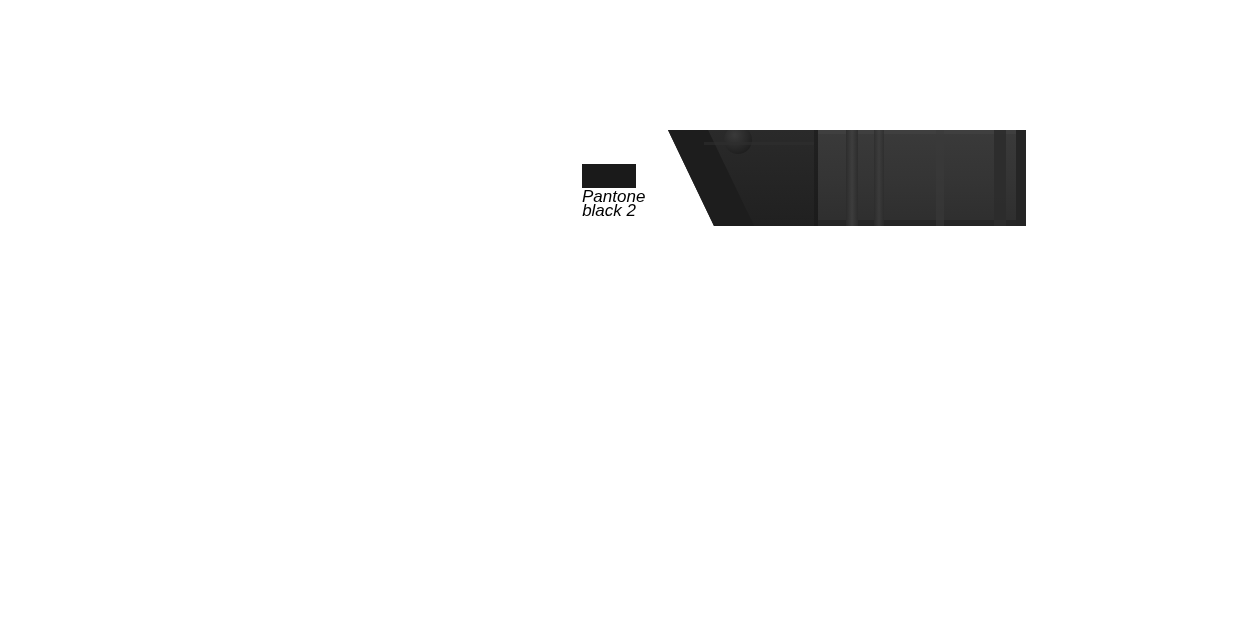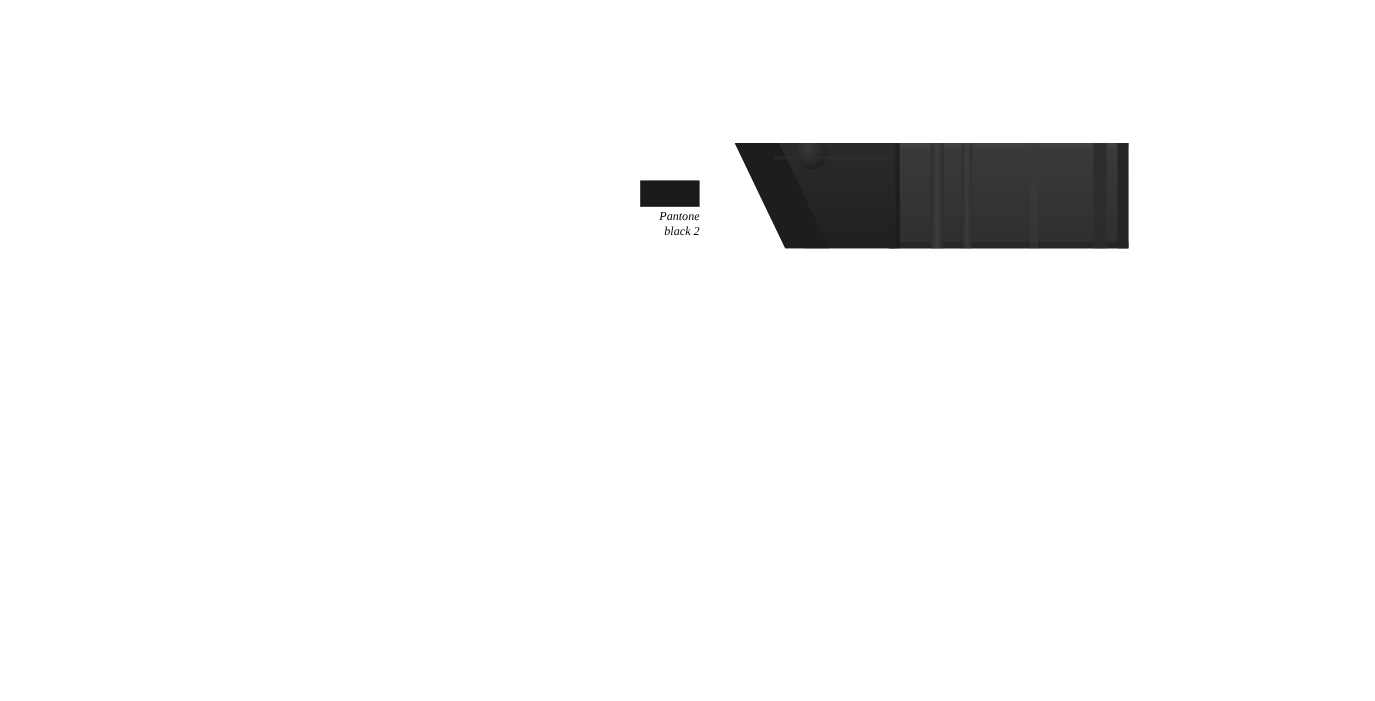--- a/index.html
+++ b/index.html
@@ -22,23 +22,23 @@
     top: 164px;
     width: 56px;
   }
   #swatch-chip {
     width: 54px;
     height: 24px;
     background: #1a1a1a;
   }
   #swatch-label {
     margin-top: 2px;
-    font-family: Liberation Serif, serif;
+    font-family: Liberation Sans, sans-serif;
     font-style: italic;
-    font-size: 11px;
+    font-size: 17px;
     line-height: 14px;
     color: #000000;
     text-align: right;
     white-space: pre-line;
     width: 54px;
   }
 
   
   #product-illustration {
     position: absolute;

